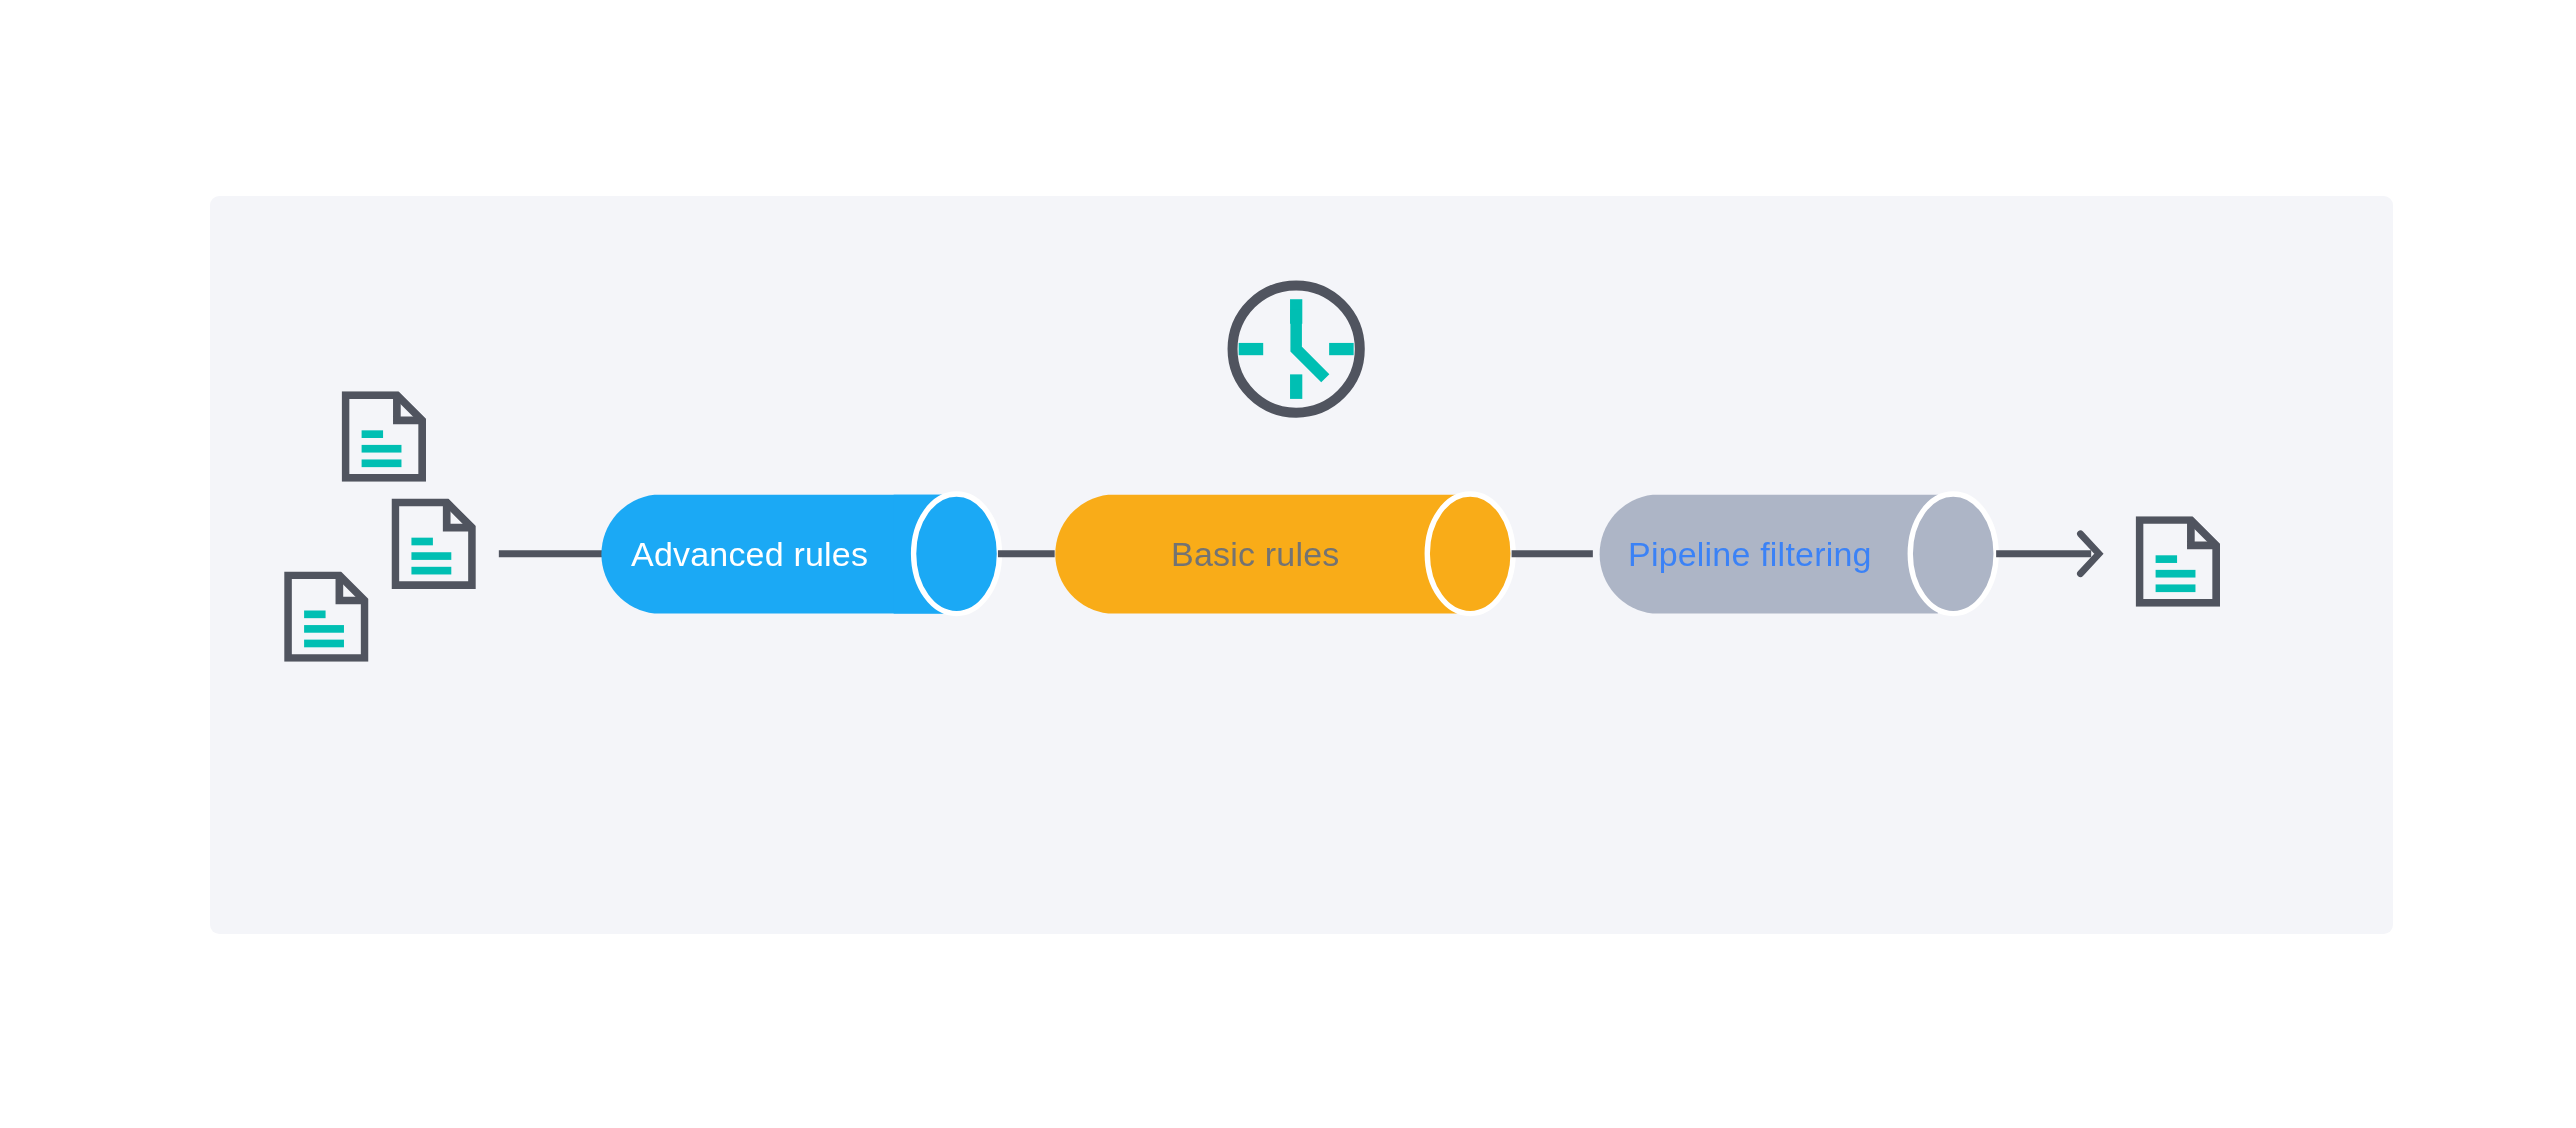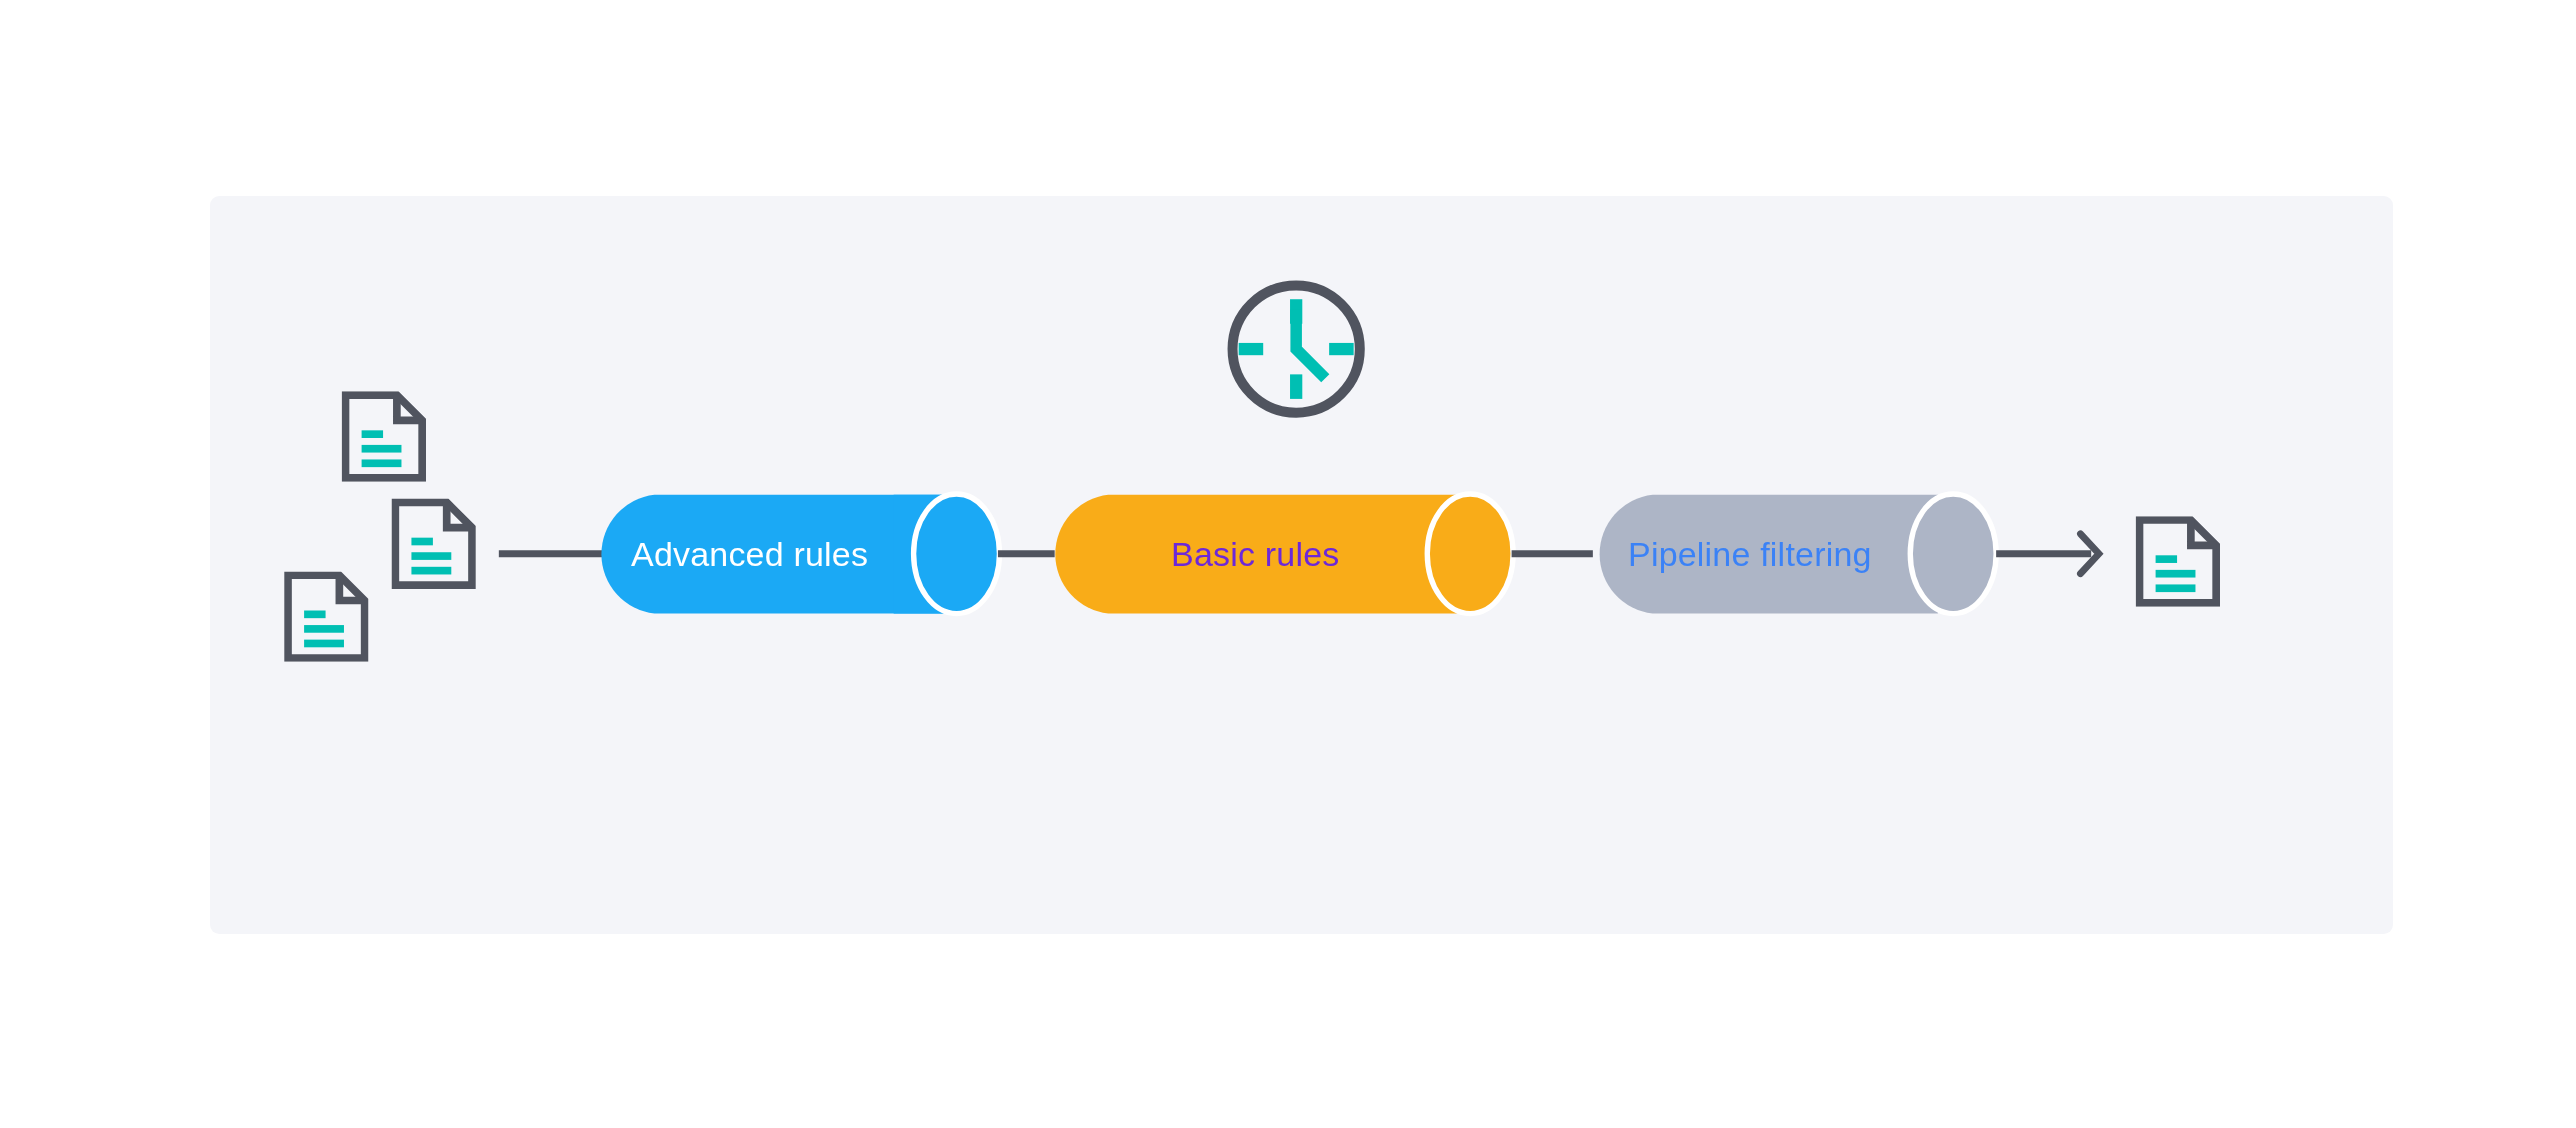--- a/index.html
+++ b/index.html
@@ -123,18 +123,18 @@
       <line x1="2588" y1="722" x2="2712" y2="722" stroke="#50545f" stroke-width="9" stroke-linecap="butt"></line>
       <path d="M2698 696 L2722 722 L2698 748" fill="none" stroke="#50545f" stroke-width="9" stroke-linecap="round" stroke-linejoin="miter"></path>
     </g>
 
     <use href="#doc-icon" x="2770" y="673" width="110" height="118"></use>
 
   </svg>
 
   <div class="cyl-label" id="label-advanced" style="color: rgb(255, 255, 255);">Advanced rules</div>
 
-  <div class="cyl-label" id="label-basic" style="color: #6d28d9;">Basic rules</div>
+  <div class="cyl-label" id="label-basic" style="color: #737373;">Basic rules</div>
 
   <div class="cyl-label" id="label-pipeline" style="color: #3b82f6;">Pipeline filtering</div>
 
 </div>
 
 
 </body></html>

